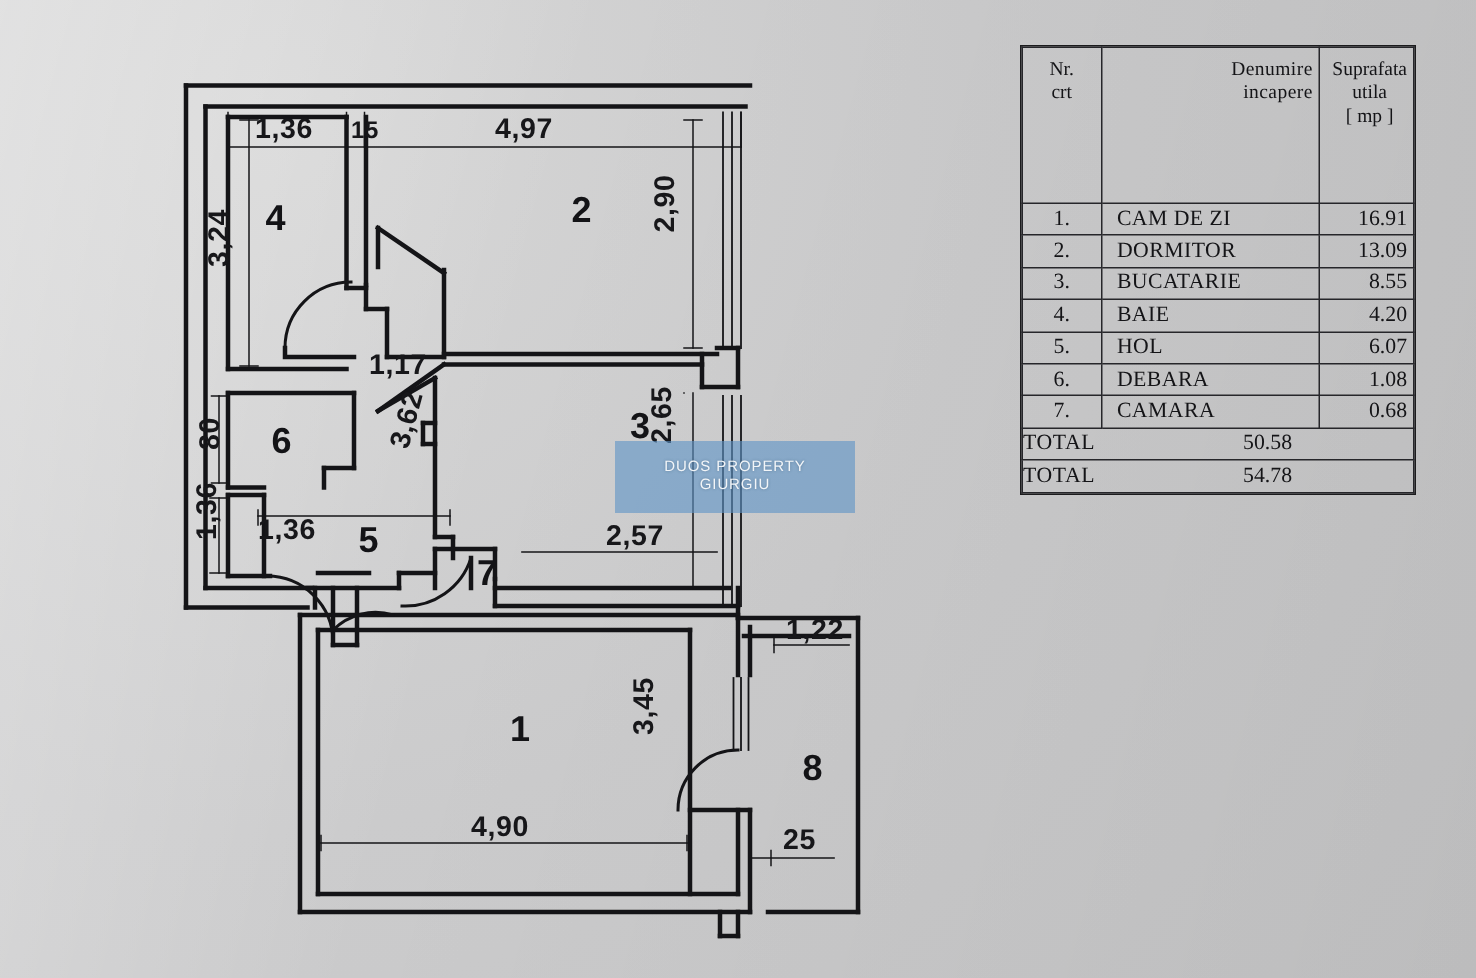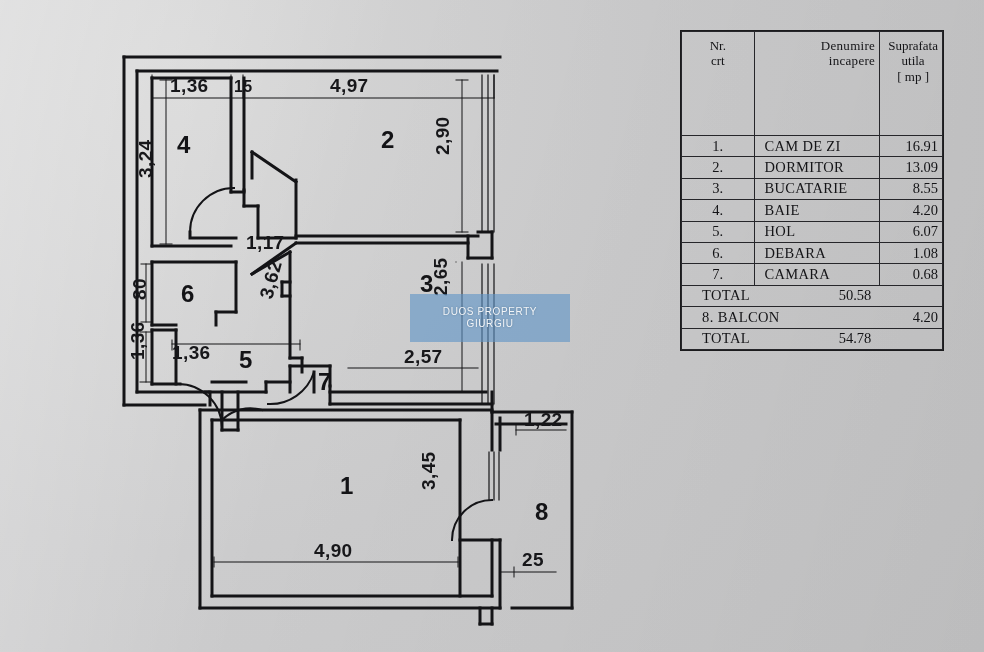--- a/index.html
+++ b/index.html
@@ -67,21 +67,21 @@
   }
   thead td{
     text-align:center;font-size:13px;line-height:1.18;
     vertical-align:top;padding-top:6px;
     height:96px;
   }
   td.c-nr{width:42px;text-align:center;}
   td.c-name{width:132px;text-align:left;padding-left:10px;letter-spacing:.3px;}
   td.c-area{text-align:right;padding-left:8px;}
   tbody tr td{height:18.4px;}
-  td.tot-label{text-align:left;padding-left:20px;letter-spacing:.4px;}
+  td.tot-label{text-align:left;padding-left:0;letter-spacing:.4px;}
   td.tot-val{text-align:center;padding-left:18px;}
   .nb{border-right:none;}
   .nbl{border-left:none;}
 </style>
 </head>
 <body>
 
 <div id="sheet"></div>
 
 <div id="plan">
@@ -356,22 +356,18 @@
       <tr>
         <td class="c-nr">7.</td>
         <td class="c-name">CAMARA</td>
         <td class="c-area">0.68</td>
       </tr>
       <tr>
         <td class="tot-label nb">TOTAL</td>
         <td class="tot-val nbl" colspan="2">50.58</td>
       </tr>
       <tr>
-        <td class="tot-label nb" colspan="2">8. BALCON</td>
-        <td class="c-area nbl">4.20</td>
-      </tr>
-      <tr>
         <td class="tot-label nb">TOTAL</td>
         <td class="tot-val nbl" colspan="2">54.78</td>
       </tr>
     </tbody>
   </table>
 </div>
 
 </body></html>

